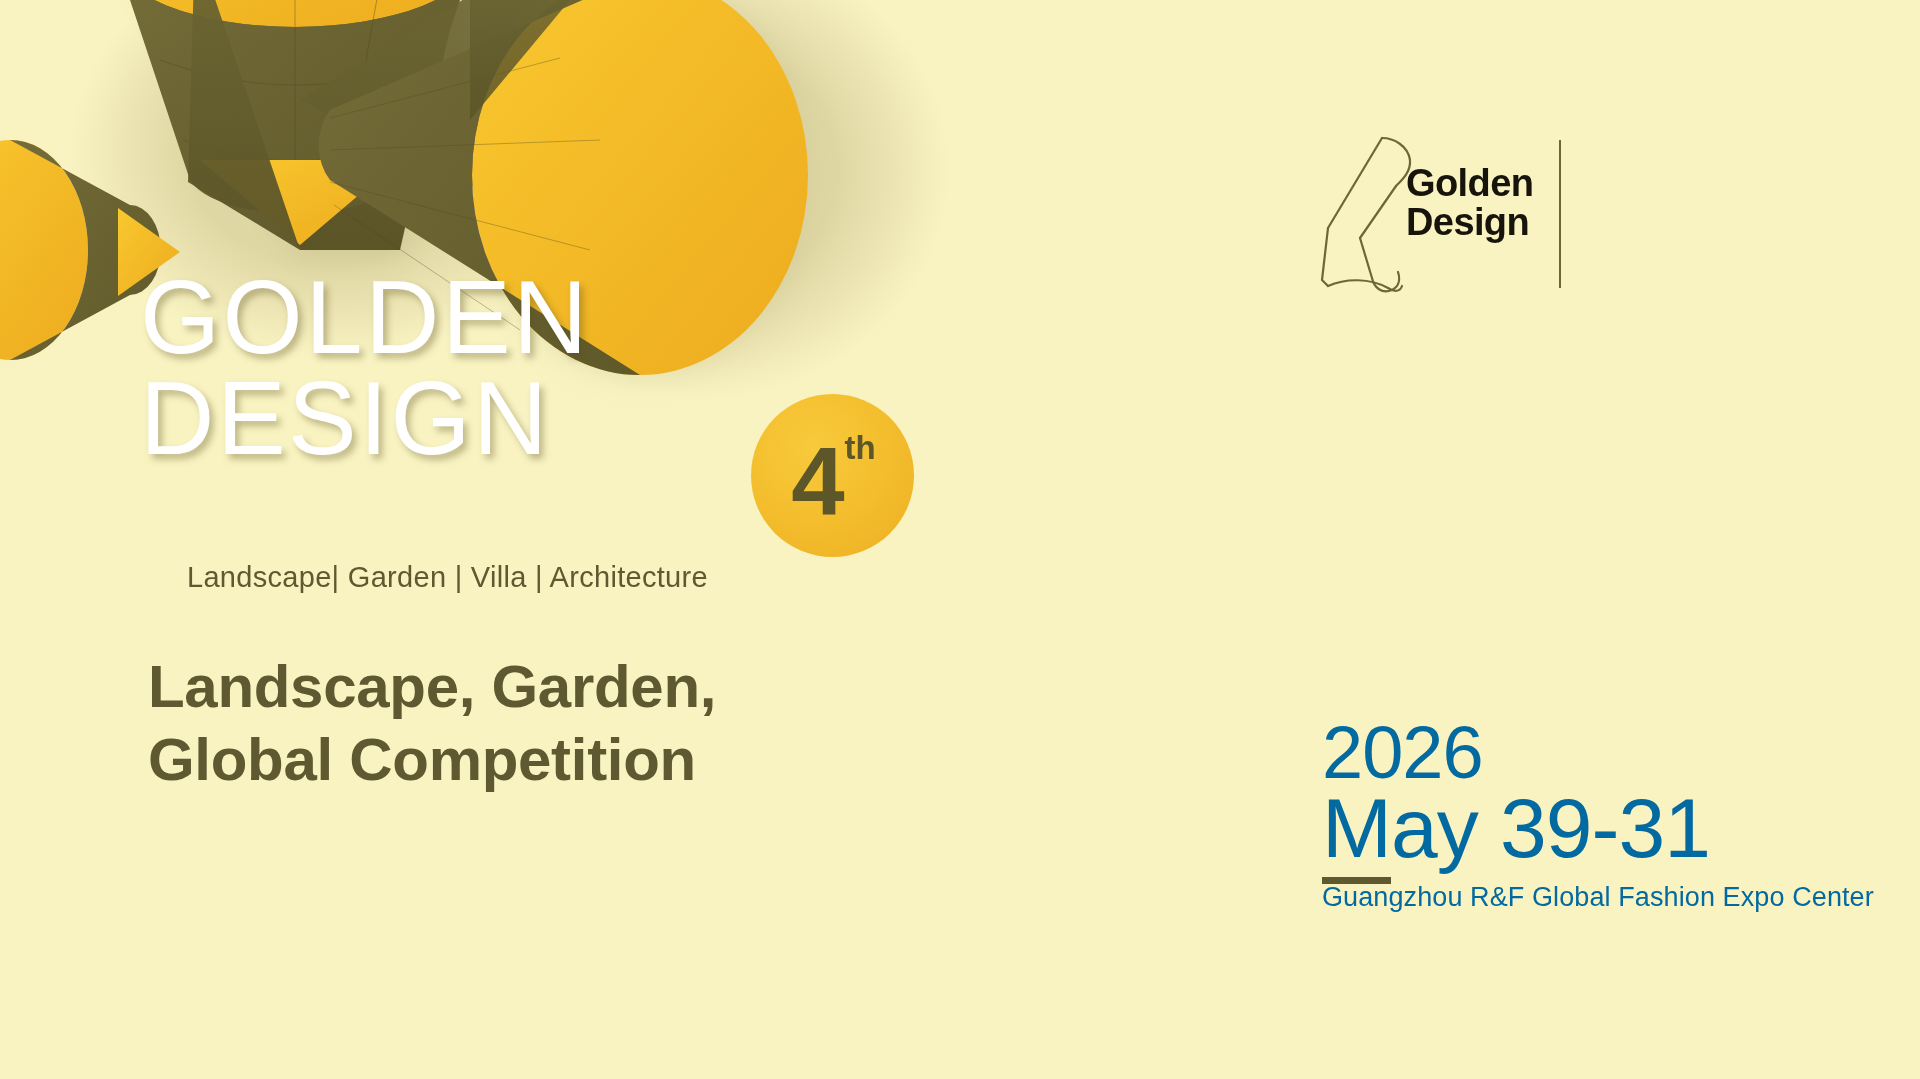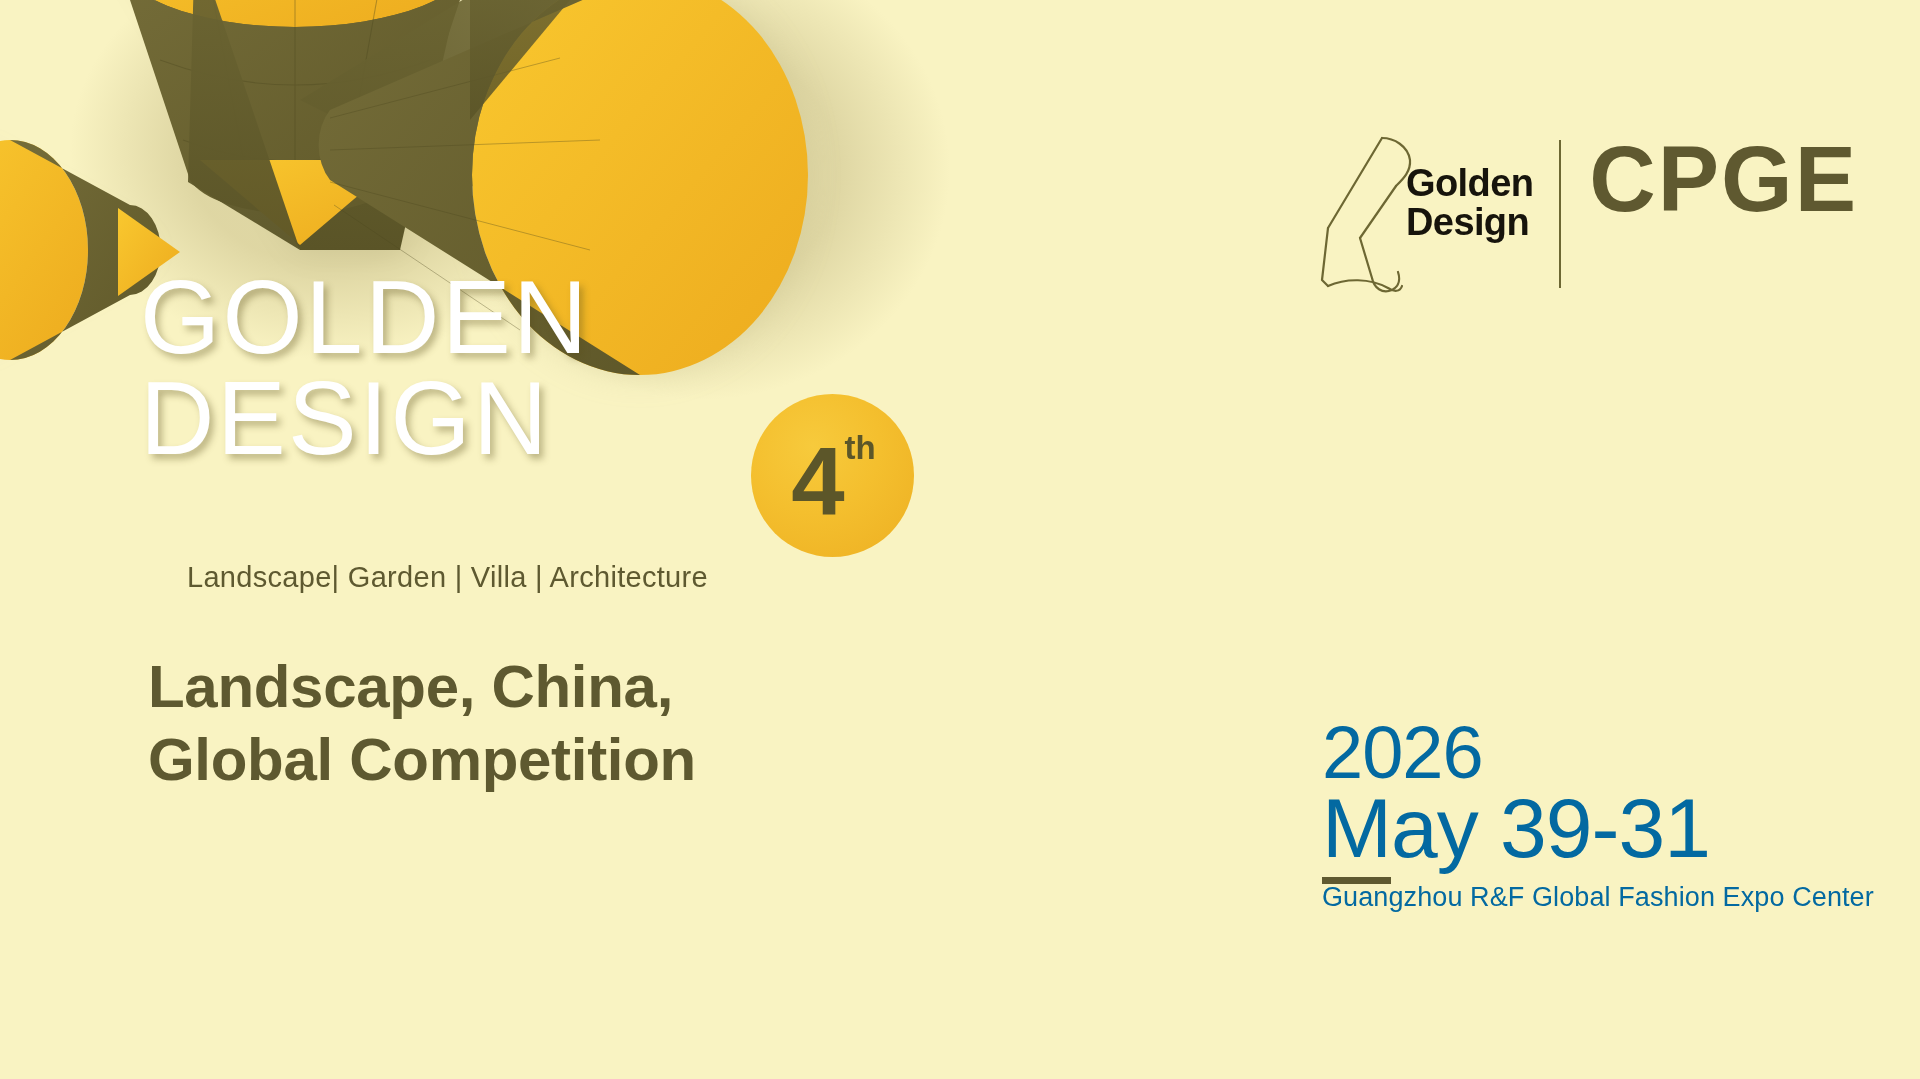--- a/index.html
+++ b/index.html
@@ -251,21 +251,21 @@
   </div>
 
   <div class="badge">
     <span class="num">4</span>
       <span class="sup">th</span>
   </div>
 
   <div class="tagline">Landscape| Garden | Villa | Architecture</div>
 
   <div class="headline">
-    <span>Landscape, China,</span>
+    <span>Landscape, Garden,</span>
     <span>Global Competition</span>
   </div>
 
   <div class="lockup">
 
     <svg class="mark" viewBox="0 0 118 180" aria-hidden="true">
       <g fill="none" stroke="#6d6733" stroke-width="2.2" stroke-linejoin="round" stroke-linecap="round">
         <path d="M72 10 C84 10 98 18 100 32 C101 44 92 52 86 58"></path>
         <path d="M72 10 L18 100"></path>
         <path d="M18 100 L12 152 L18 158"></path>
@@ -276,21 +276,20 @@
     </svg>
 
     <div class="golden-design-text">
       <span class="gd">Golden</span>
       <span class="gd">Design</span>
     </div>
 
     <div class="divider"></div>
 
     <div class="cpge-block">
-      <div class="cpge">CPGE</div>
     </div>
   </div>
 
   <div class="dateblock">
     <div class="year">2026</div>
     <div class="daterow"><span class="m-underline">M</span><span>ay 39-31</span></div>
     <div class="venue">Guangzhou R&amp;F Global Fashion Expo Center</div>
   </div>
 
 </div>

